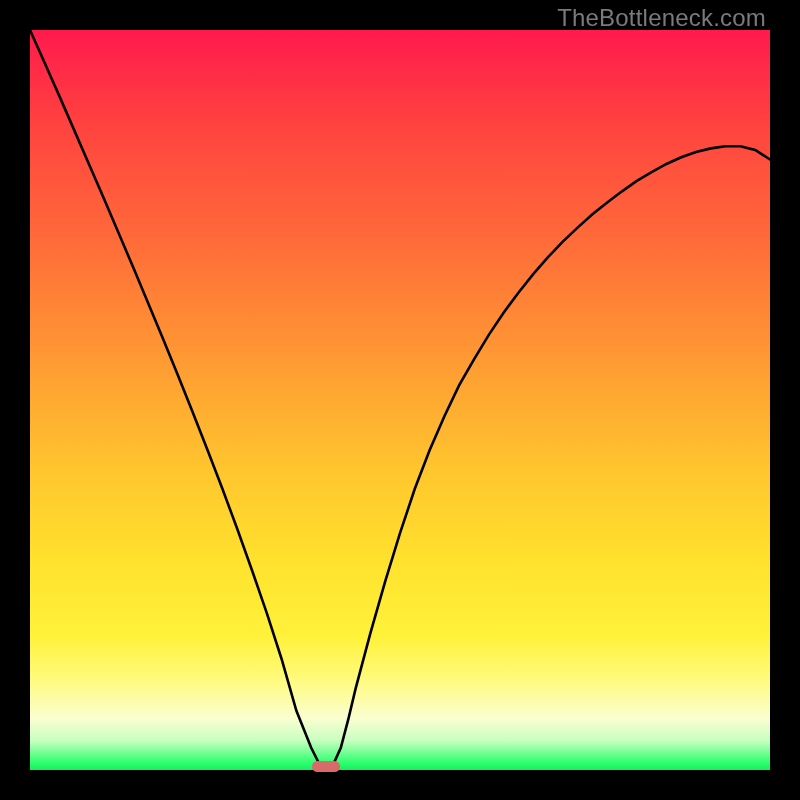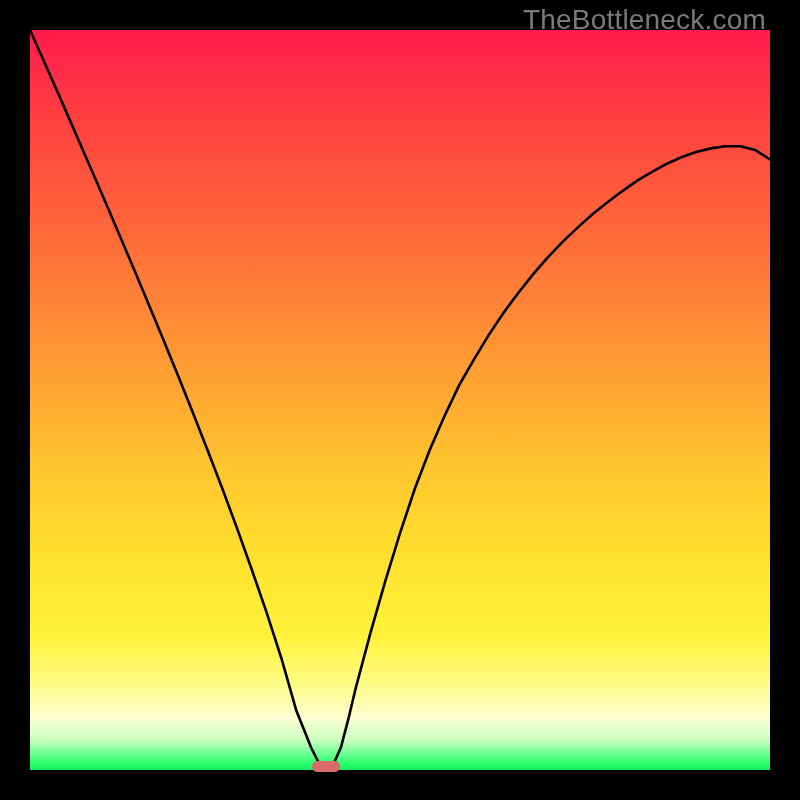--- a/index.html
+++ b/index.html
@@ -38,21 +38,21 @@
       #c8ffc0 96%,
       #2eff70 99%,
       #16ef60 100%
     );
   }
   .watermark {
     position: absolute;
     top: 4px;
     right: 34px;
     color: #7a7a7a;
-    font-size: 28px;
+    font-size: 24px;
     letter-spacing: 0.2px;
     user-select: none;
   }
   .marker {
     position: absolute;
     width: 28px;
     height: 11px;
     border-radius: 6px;
     background: #d86a6a;
   }

